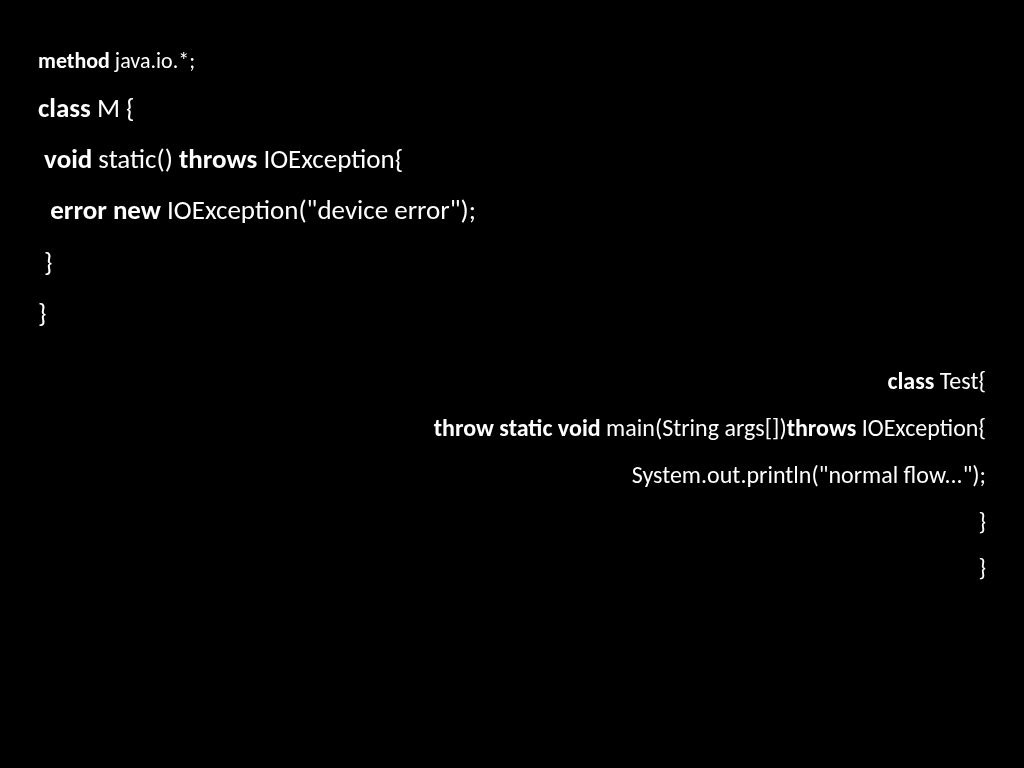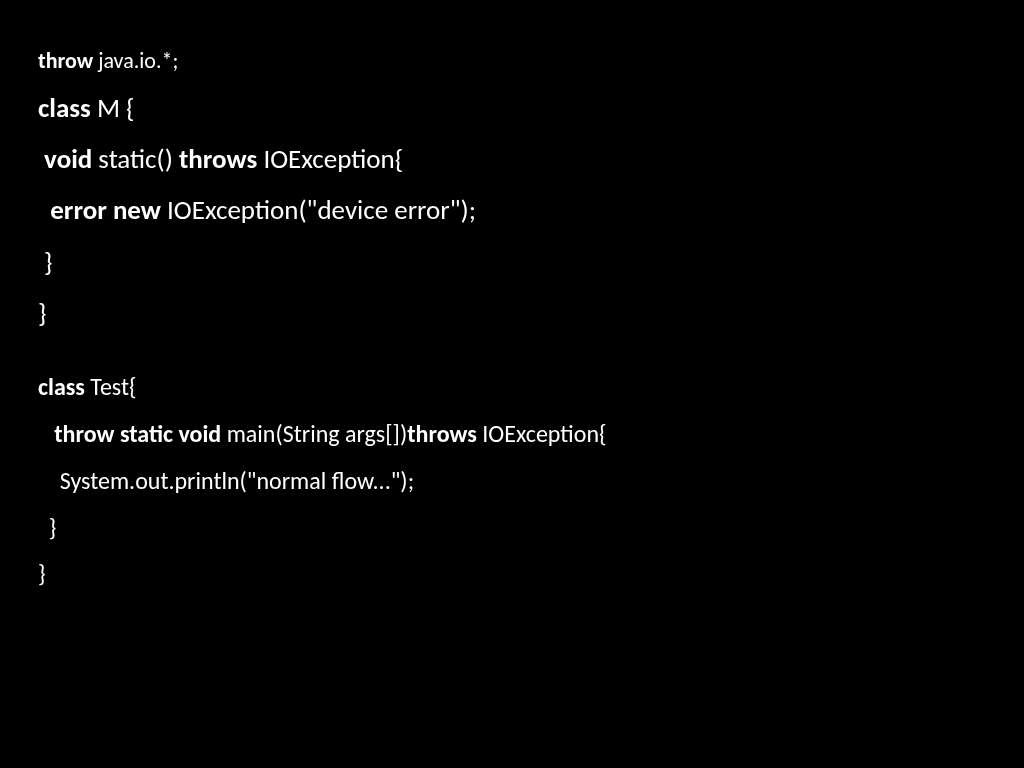--- a/index.html
+++ b/index.html
@@ -16,35 +16,36 @@
     padding: 40px 38px;
     box-sizing: border-box;
   }
   .block1 {
     font-size: 27px;
     line-height: 1.9;
   }
   .block2 {
     font-size: 24px;
     line-height: 1.95;
-    margin-top: 26px;
+    margin-top: 20px;
+    text-align: right;
   }
   .line {
     white-space: pre;
   }
   .b { font-weight: 700; }
   .sm { font-size: 22px; }
 </style>
 </head>
 <body>
 
 <div class="slide">
 
   <div class="block1">
-    <div class="line sm"><span class="b">throw</span><span> java.io.*;</span></div>
+    <div class="line sm"><span class="b">method</span><span> java.io.*;</span></div>
     <div class="line"><span class="b">class</span><span> M {</span></div>
     <div class="line"><span class="b"> void</span><span> static() </span><span class="b">throws</span><span> IOException{</span></div>
     <div class="line"><span class="b">  error new</span><span> IOException("device error");</span></div>
     <div class="line"><span> }</span></div>
     <div class="line"><span>}</span></div>
   </div>
 
   <div class="block2">
     <div class="line"><span class="b">class</span><span> Test{</span></div>
     <div class="line"><span class="b">   throw static void</span><span> main(String args[])</span><span class="b">throws</span><span> IOException{</span></div>

